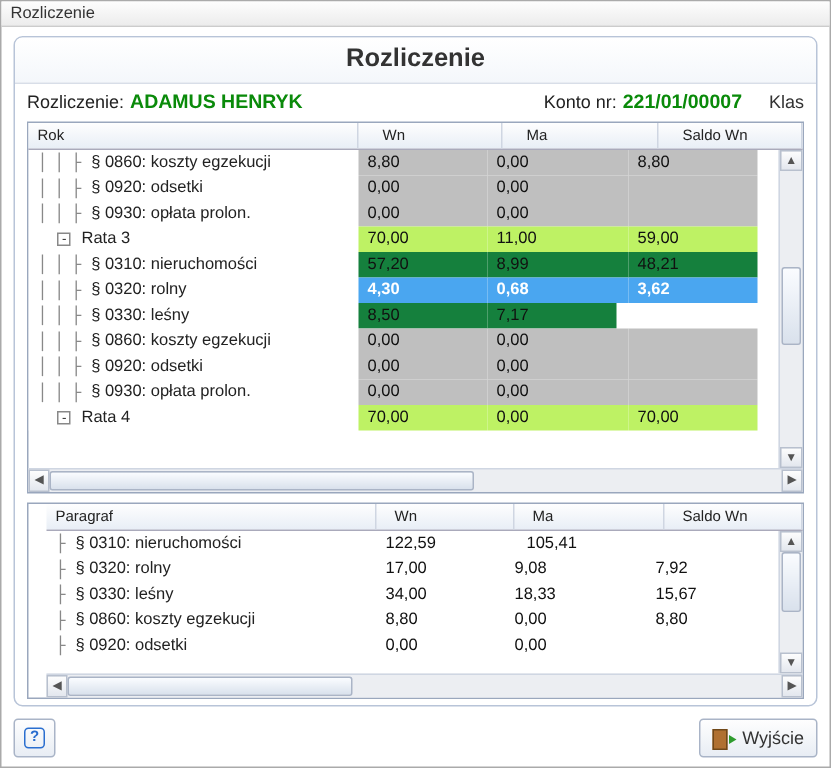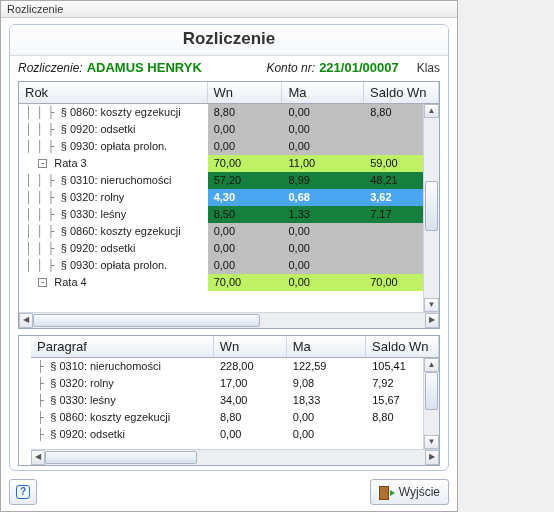--- a/index.html
+++ b/index.html
@@ -6,21 +6,21 @@
   body {
     margin: 0;
     font-family: Tahoma, Arial, sans-serif;
     font-size: 11px;
     background: #f0f0f0;
     width: 554px;
     height: 512px;
     overflow: hidden;
   }
   .window {
-    width: 458px;
+    width: 554px;
     height: 512px;
     background: #fff;
     border: 1px solid #aaa;
     display: flex;
     flex-direction: column;
   }
   .titlebar {
     font-size: 11px;
     padding: 2px 6px;
     background: linear-gradient(#fdfdfd,#ececec);
@@ -46,40 +46,41 @@
     border-bottom: 1px solid #d8dee8;
     background: linear-gradient(#fff,#f4f7fb);
   }
   .inforow {
     display: flex;
     padding: 4px 8px;
     font-size: 12px;
     color: #222;
     align-items: baseline;
   }
-  .inforow .lbl { margin-right: 4px; font-style: italic; }
+  .inforow .lbl { margin-right: 4px; }
   .inforow .val { font-weight: bold; color: #0a8a0a; font-size: 13px; }
   .spacer { flex: 1; }
   .trimmed { color: #333; }
   .tablewrap {
     border: 1px solid #9aa7bd;
     margin: 2px 8px 4px 8px;
     background: #fff;
     position: relative;
     display: flex;
     flex-direction: column;
   }
   .tablewrap.top { flex: 1.9; }
   .tablewrap.bot { flex: 1; padding-left: 12px; }
   .thead {
     display: flex;
     background: linear-gradient(#fefefe,#e8eef6);
     border-bottom: 1px solid #aab;
-    font-size: 13px;
+    font-size: 10px;
     color: #222;
+    justify-content: space-between;
   }
   .thead > div {
     padding: 3px 6px;
     border-right: 1px solid #cfd6e2;
   }
   .col-tree { width: 220px; }
   .col-wn   { width: 86px; }
   .col-ma   { width: 94px; }
   .col-sw   { width: 86px; }
   .tbody {
@@ -308,21 +309,20 @@
             <div class="col-wn num">4,30</div>
             <div class="col-ma num">0,68</div>
             <div class="col-sw num">3,62</div>
           </div>
           <div class="row bg-grn">
             <div class="col-tree">
               <span class="tree-lines">│&nbsp;│&nbsp;├&nbsp;</span>
               <span>§ 0330: leśny</span>
             </div>
             <div class="col-wn num">8,50</div>
-            <div class="col-ma num">1,33</div>
             <div class="col-sw num">7,17</div>
           </div>
           <div class="row bg-gray">
             <div class="col-tree">
               <span class="tree-lines">│&nbsp;│&nbsp;├&nbsp;</span>
               <span>§ 0860: koszty egzekucji</span>
             </div>
             <div class="col-wn num">0,00</div>
             <div class="col-ma num">0,00</div>
             <div class="col-sw num"></div>
@@ -374,21 +374,20 @@
         <div class="col-wn">Wn</div>
         <div class="col-ma">Ma</div>
         <div class="col-sw">Saldo Wn</div>
       </div>
       <div class="tbody" id="botBody">
         <div class="row">
             <div class="col-tree">
               <span class="tree-lines">├&nbsp;</span>
               <span>§ 0310: nieruchomości</span>
             </div>
-            <div class="col-wn num">228,00</div>
             <div class="col-ma num">122,59</div>
             <div class="col-sw num">105,41</div>
           </div>
           <div class="row">
             <div class="col-tree">
               <span class="tree-lines">├&nbsp;</span>
               <span>§ 0320: rolny</span>
             </div>
             <div class="col-wn num">17,00</div>
             <div class="col-ma num">9,08</div>

